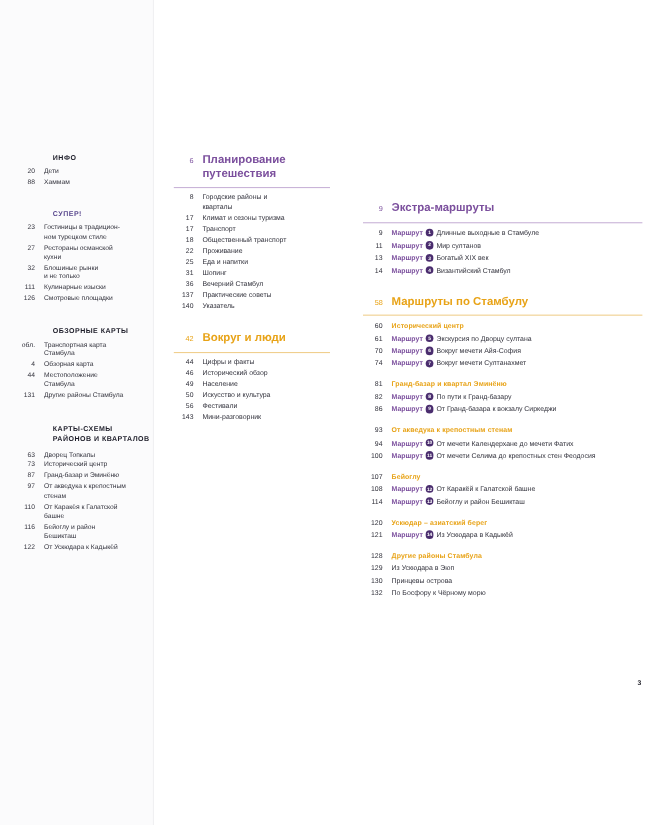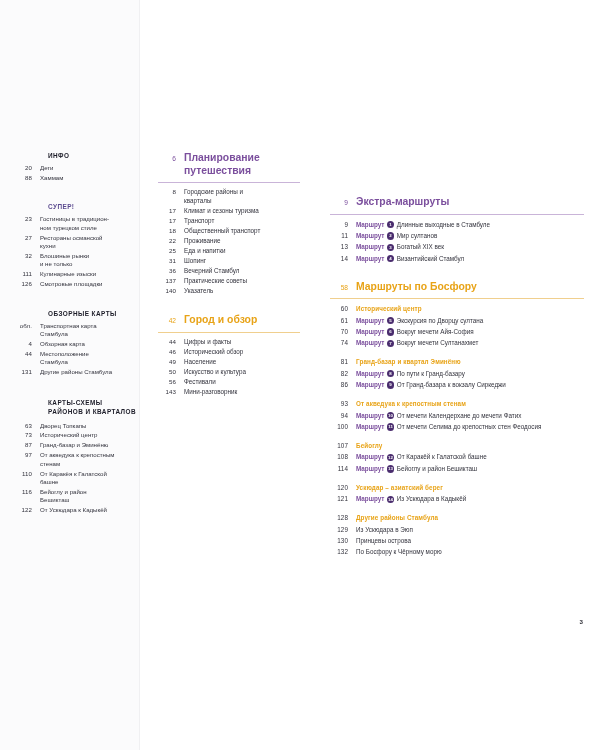--- a/index.html
+++ b/index.html
@@ -18,21 +18,21 @@
     position:absolute; left:0; top:0; width:140px; height:750px;
     background:#fbfbfc;
   }
   .band-edge {
     position:absolute; left:139px; top:0; width:1px; height:750px;
     background:#f0f0f2;
   }
 
   .cols { position:absolute; left:0; top:0; width:600px; height:750px; }
 
-  .col { position:absolute; top:152px; }
+  .col { position:absolute; top:140px; }
   .col-1 { left:14px;  width:126px; }
   .col-2 { left:158px; width:142px; }
   .col-3 { left:330px; width:254px;margin-top:44px; }
 
   
   .row { display:flex; align-items:baseline; margin-bottom:1.5px; }
   .pg {
     flex:0 0 26px; text-align:right; padding-right:8px;
     font-size:6.2px; color:#33333d; letter-spacing:.1px;
   }
@@ -229,21 +229,21 @@
             <span class="txt">Практические советы</span>
           </div>
           <div class="row">
             <span class="pg">140</span>
             <span class="txt">Указатель</span>
           </div>
         </div>
         <div class="sec amber">
           <div class="sec-head">
             <span class="sec-pg">42</span>
-            <span class="sec-title">Город и обзор</span>
+            <span class="sec-title">Вокруг и люди</span>
           </div>
           <div class="rule"></div>
           <div class="row">
             <span class="pg">44</span>
             <span class="txt">Цифры и факты</span>
           </div>
           <div class="row">
             <span class="pg">46</span>
             <span class="txt">Исторический обзор</span>
           </div>
@@ -287,21 +287,21 @@
             </div>
             <div class="row">
               <span class="pg">14</span>
               <span class="txt"><span class="rt-label">Маршрут</span><span class="badge">4</span><span class="rt-name">Византийский Стамбул</span></span>
             </div>
           </div>
         </div>
         <div class="sec amber">
           <div class="sec-head">
             <span class="sec-pg">58</span>
-            <span class="sec-title">Маршруты по Босфору</span>
+            <span class="sec-title">Маршруты по Стамбулу</span>
           </div>
           <div class="rule"></div>
           <div class="group">
             <div class="row">
               <span class="pg">60</span>
               <span class="txt sub">Исторический центр</span>
             </div>
             <div class="row">
               <span class="pg">61</span>
               <span class="txt"><span class="rt-label">Маршрут</span><span class="badge">5</span><span class="rt-name">Экскурсия по Дворцу султана</span></span>

